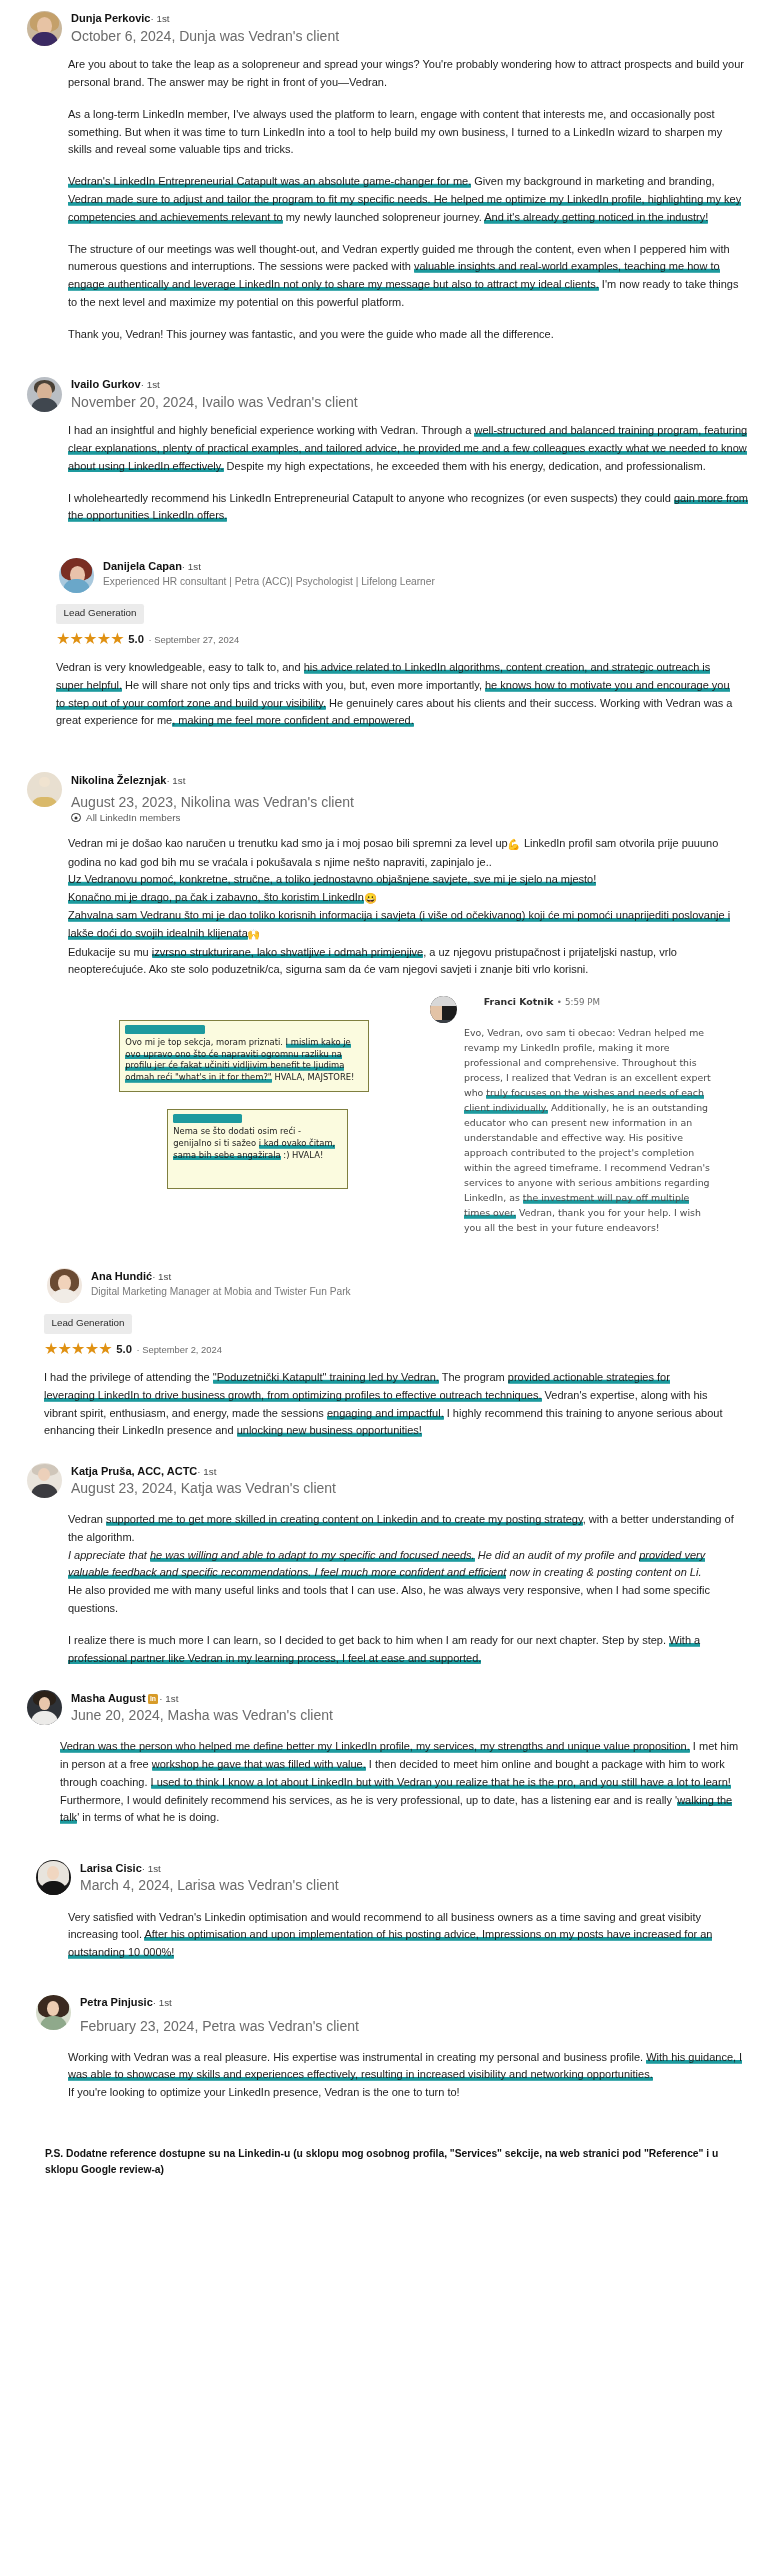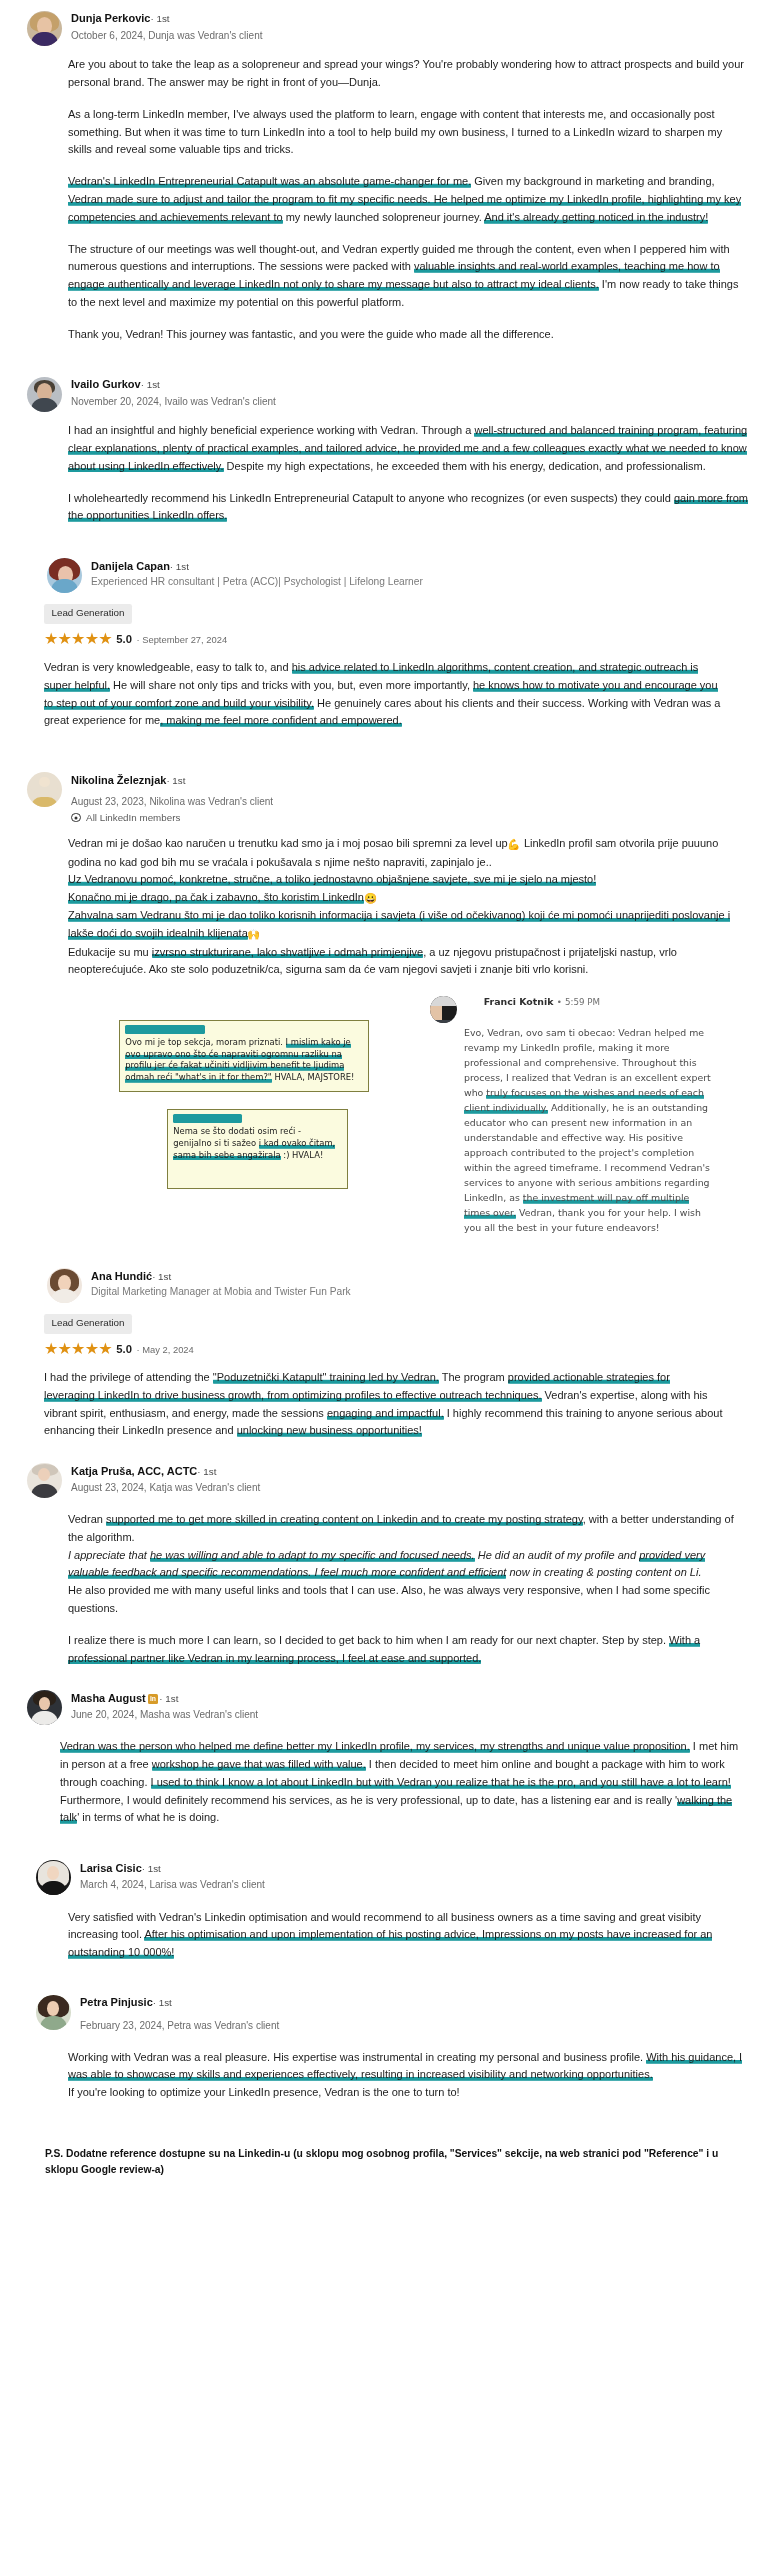--- a/index.html
+++ b/index.html
@@ -92,21 +92,21 @@
     vertical-align: 0.8px;
     margin: 0 1.5px 0 2.3px;
     font-family: "Liberation Sans", sans-serif;
   }
   .degree {
     color: #4a4a4a;
     font-size: 9.8px;
     font-weight: 400;
   }
   .person-sub {
-    font-size: 10px;
+    font-size: 14px;
     line-height: 14.3px;
     color: #6b6b6b;
     margin-top: 2.3px;
     white-space: nowrap;
   }
   .person-headline {
     font-size: 10.2px;
     line-height: 14.3px;
     color: #7a7a7a;
     margin-top: 0.8px;
@@ -308,21 +308,21 @@
         <div class="body-shape" style="background:#3b2a63;"></div>
       </div>
       <div class="person-meta">
         <div class="person-name-row">
           <span class="person-name">Dunja Perkovic</span><span class="degree">· 1st</span>
         </div>
         <div class="person-sub">October 6, 2024, Dunja was Vedran's client</div>
       </div>
     </div>
     <div class="body-text">
-      <p><span>Are you about to take the leap as a solopreneur and spread your wings? You're probably wondering how to attract prospects and build your personal brand. The answer may be right in front of you—Dunja.</span></p>
+      <p><span>Are you about to take the leap as a solopreneur and spread your wings? You're probably wondering how to attract prospects and build your personal brand. The answer may be right in front of you—Vedran.</span></p>
       <p><span>As a long-term LinkedIn member, I've always used the platform to learn, engage with content that interests me, and occasionally post something. But when it was time to turn LinkedIn into a tool to help build my own business, I turned to a LinkedIn wizard to sharpen my skills and reveal some valuable tips and tricks.</span></p>
       <p><span class="hl">Vedran's LinkedIn Entrepreneurial Catapult was an absolute game-changer for me.</span> Given my background in marketing and branding, <span class="hl">Vedran made sure to adjust and tailor the program to fit my specific needs. He helped me optimize my LinkedIn profile, highlighting my key competencies and achievements relevant to</span> my newly launched solopreneur journey. <span class="hl">And it's already getting noticed in the industry!</span></p>
       <p>The structure of our meetings was well thought-out, and Vedran expertly guided me through the content, even when I peppered him with numerous questions and interruptions. The sessions were packed with <span class="hl">valuable insights and real-world examples, teaching me how to engage authentically and leverage LinkedIn not only to share my message but also to attract my ideal clients.</span> I'm now ready to take things to the next level and maximize my potential on this powerful platform.</p>
       <p>Thank you, Vedran! This journey was fantastic, and you were the guide who made all the difference.</p>
     </div>
   </div>
 
   <div class="spacer-md"></div>
 
   <div class="testimonial">
@@ -340,21 +340,21 @@
       </div>
     </div>
     <div class="body-text">
       <p>I had an insightful and highly beneficial experience working with Vedran. Through a <span class="hl">well-structured and balanced training program, featuring clear explanations, plenty of practical examples, and tailored advice, he provided me and a few colleagues exactly what we needed to know about using LinkedIn effectively.</span> Despite my high expectations, he exceeded them with his energy, dedication, and professionalism.</p>
       <p>I wholeheartedly recommend his LinkedIn Entrepreneurial Catapult to anyone who recognizes (or even suspects) they could <span class="hl">gain more from the opportunities LinkedIn offers.</span></p>
     </div>
   </div>
 
   <div class="spacer-md"></div>
 
-  <div class="testimonial" style="padding-left:44px;">
+  <div class="testimonial" style="padding-left:56px;">
     <div class="person-head">
       <div class="avatar" style="background:#a8c8dd;">
         <div class="hair" style="background:#7a2e23; left:2.3px; right:2.3px; top:0; height:22.6px;"></div>
         <div class="head-shape" style="background:#e9c2ab; left:10.6px; top:8.3px;"></div>
         <div class="body-shape" style="background:#6aa7c9;"></div>
       </div>
       <div class="person-meta">
         <div class="person-name-row">
           <span class="person-name">Danijela Capan</span><span class="degree">· 1st</span>
         </div>
@@ -445,21 +445,21 @@
         <div class="person-name-row">
           <span class="person-name">Ana Hundić</span><span class="degree">· 1st</span>
         </div>
         <div class="person-headline">Digital Marketing Manager at Mobia and Twister Fun Park</div>
       </div>
     </div>
     <div class="tag">Lead Generation</div>
     <div class="rating-row">
       <span class="stars">★★★★★</span>
       <span class="rating-val">5.0</span>
-      <span class="rating-date">· May 2, 2024</span>
+      <span class="rating-date">· September 2, 2024</span>
     </div>
     <div class="body-text nopad" style="margin-top:12px; max-width:679px;">
       <p>I had the privilege of attending the <span class="hl">"Poduzetnički Katapult" training led by Vedran.</span> The program <span class="hl">provided actionable strategies for leveraging LinkedIn to drive business growth, from optimizing profiles to effective outreach techniques.</span> Vedran's expertise, along with his vibrant spirit, enthusiasm, and energy, made the sessions <span class="hl">engaging and impactful.</span> I highly recommend this training to anyone serious about enhancing their LinkedIn presence and <span class="hl">unlocking new business opportunities!</span></p>
     </div>
   </div>
 
   <div class="spacer-sm"></div>
 
   <div class="testimonial">
     <div class="person-head">

